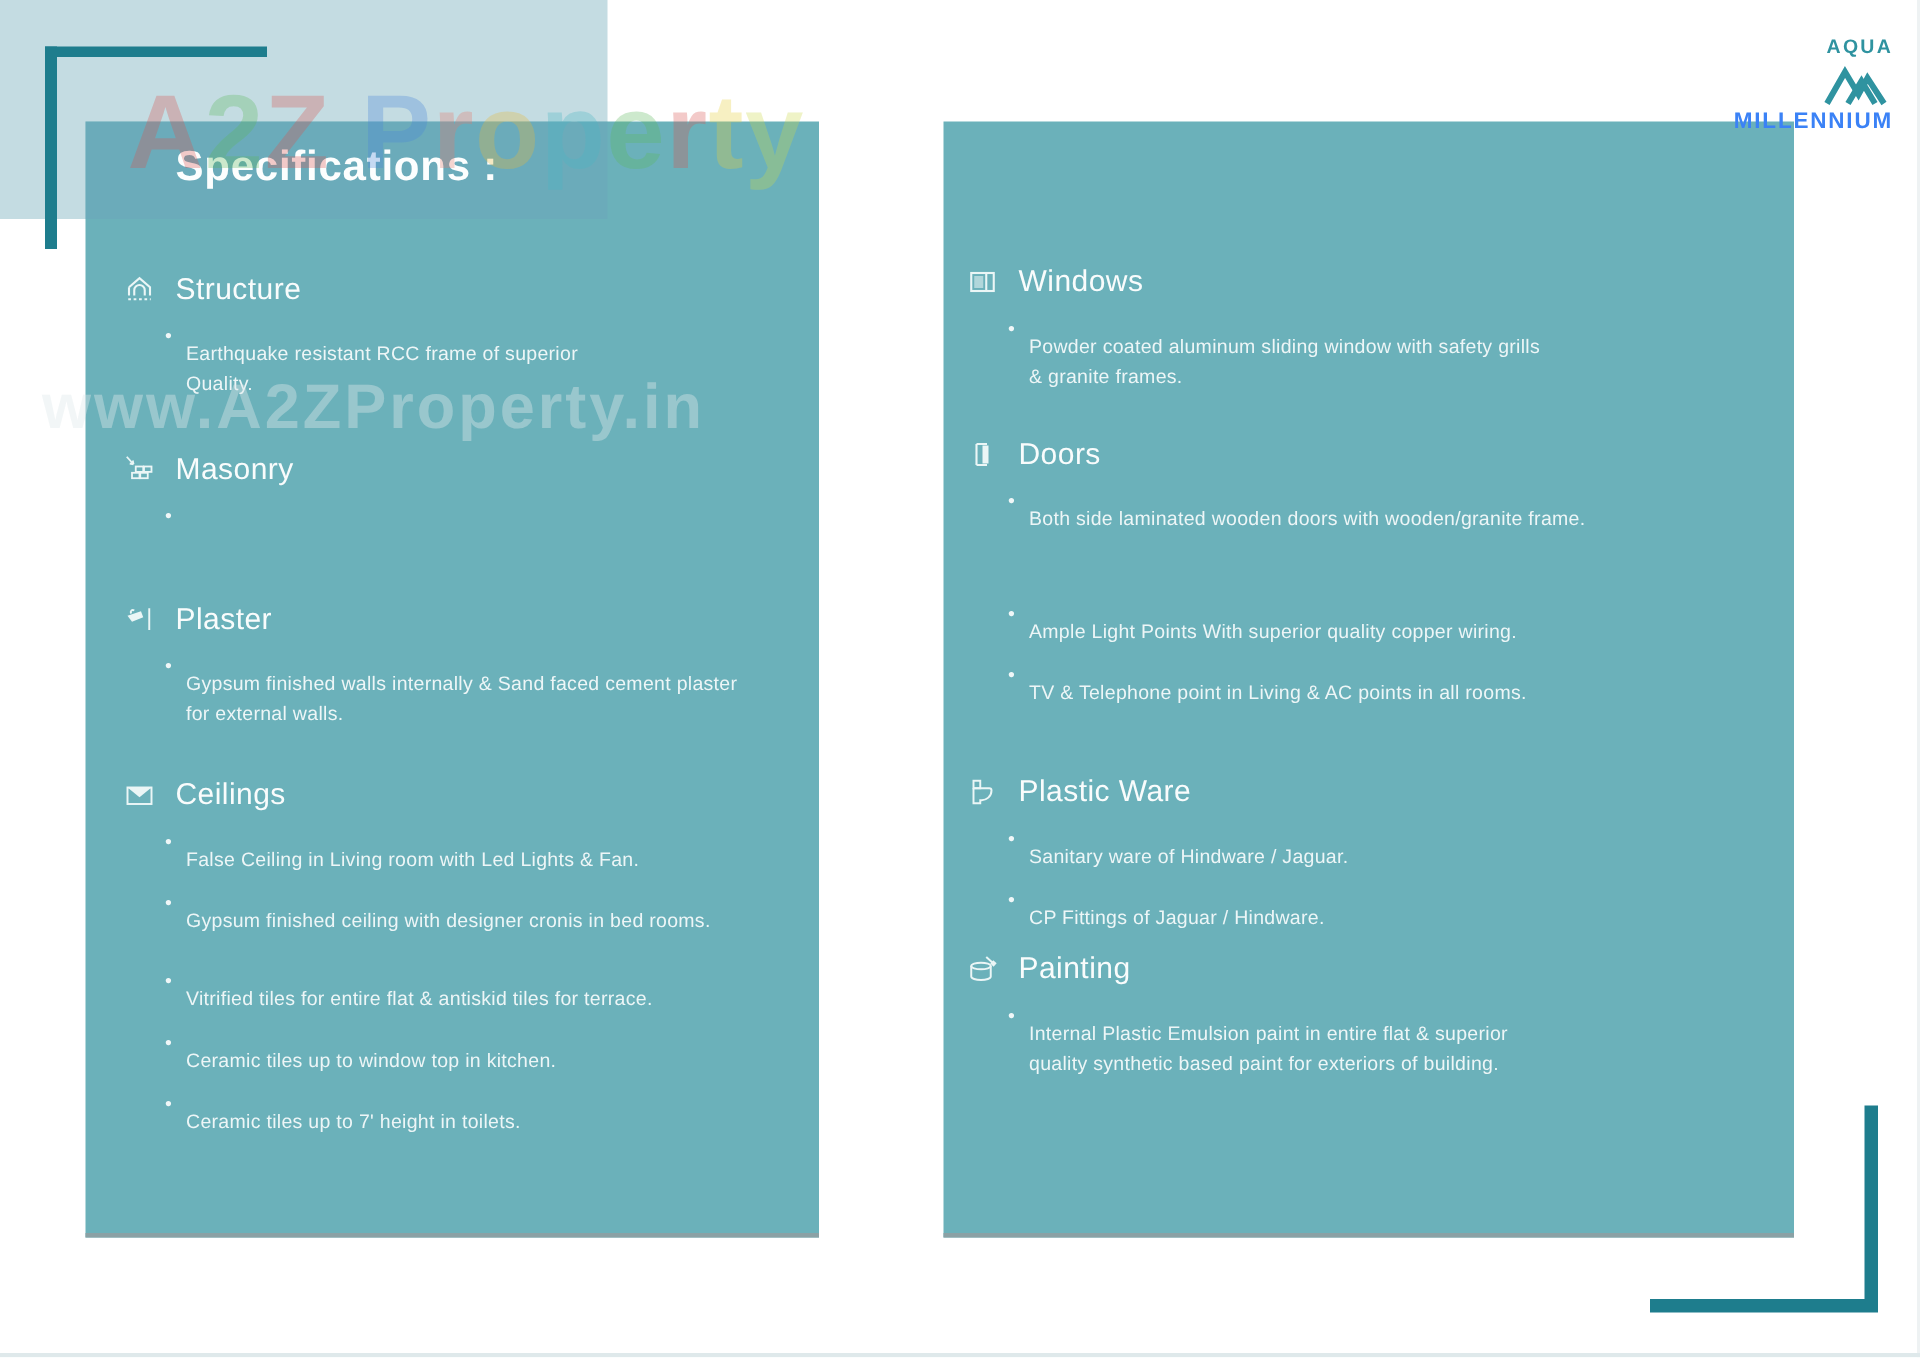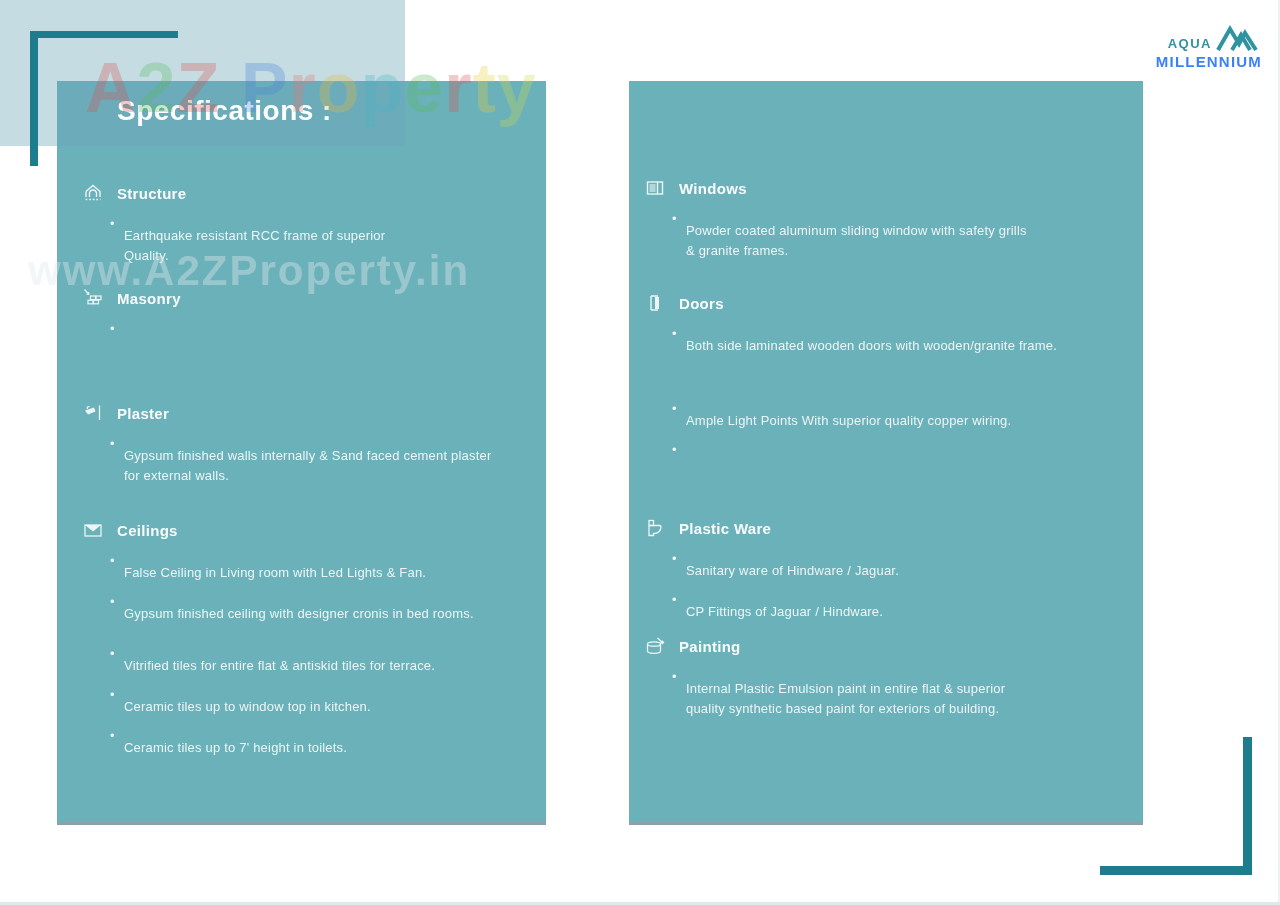--- a/index.html
+++ b/index.html
@@ -12,47 +12,47 @@
 
   .light-rect{position:absolute;left:0;top:0;width:405px;height:146px;background:#c4dce2;}
 
   .bracket-bar{position:absolute;background:#1e7d8d;}
   .tl-v{left:30px;top:31px;width:8px;height:135px;}
   .tl-h{left:30px;top:31px;width:148px;height:7px;}
   .br-v{left:1243px;top:737px;width:9px;height:137px;}
   .br-h{left:1100px;top:866px;width:152px;height:9px;}
 
   .logo{position:absolute;left:1152px;top:24px;width:110px;}
-  .logo-row{display:flex;align-items:flex-end;justify-content:flex-end;gap:4px;}
+  .logo-row{display:flex;align-items:flex-end;justify-content:flex-end;gap:4px;flex-direction:column;}
   .logo-aqua{color:#2f93a0;font-size:13px;font-weight:bold;letter-spacing:1.5px;line-height:13px;padding-bottom:2px;}
   .logo-mill{color:#3b82f6;font-size:15px;font-weight:bold;letter-spacing:1.2px;text-align:right;margin-top:1px;}
 
   .panel{position:absolute;top:81px;background:#6bb1ba;border-bottom:3px solid #8ba1a5;}
   .panel-left{left:57px;width:489px;height:741px;}
-  .panel-right{left:629px;width:514px;height:741px;}
+  .panel-right{left:629px;width:567px;height:741px;}
   .title-band{position:absolute;left:0;top:0;width:348px;height:65px;background:rgba(110,155,185,0.26);}
   .page-title{position:absolute;left:60px;top:14px;margin:0;color:#fcfefe;font-size:28px;font-weight:bold;letter-spacing:0.5px;}
 
   .section{position:absolute;}
   .panel-left .section{left:25px;width:532px;}
   .panel-right .section{left:15px;width:558px;}
   .panel-left .sec-structure{top:100px;}
-  .panel-left .sec-masonry{top:205px;}
+  .panel-left .sec-masonry{top:220px;}
   .panel-left .sec-plaster{top:320px;}
   .panel-left .sec-ceilings{top:437px;}
   .panel-left .sec-tiling{top:554px;}
   .panel-right .sec-windows{top:95px;}
   .panel-right .sec-doors{top:210px;}
   .panel-right .sec-electrification{top:309px;}
   .panel-right .sec-sanitary-ware{top:435px;}
   .panel-right .sec-painting{top:553px;}
 
   .sec-header{display:flex;align-items:center;gap:13px;height:24px;}
   .sec-icon{width:22px;height:22px;flex:0 0 22px;display:flex;align-items:center;justify-content:center;opacity:0.95;}
-  .sec-label{color:rgba(255,255,255,0.96);font-size:15px;letter-spacing:0.3px;font-weight:bold;}
+  .sec-label{color:rgba(255,255,255,0.96);font-size:20px;letter-spacing:0.3px;}
   .bullets{margin-top:8px;padding-left:28px;}
   .bullet{display:flex;margin-bottom:8px;}
   .dot{width:14px;flex:0 0 14px;color:rgba(255,255,255,0.9);font-size:13px;line-height:22px;}
   .btext{color:rgba(255,255,255,0.88);font-size:13px;line-height:20px;white-space:pre-line;letter-spacing:0.2px;margin-top:13px;}
 
   .wm-brand{position:absolute;left:85px;top:48px;font-size:70px;font-weight:bold;letter-spacing:1px;opacity:0.30;white-space:pre;pointer-events:none;}
   .wm-url{position:absolute;left:28px;top:247px;font-size:42px;font-weight:600;letter-spacing:2px;color:rgba(222,233,235,0.40);pointer-events:none;}
 
   svg.ic{display:block;}
 </style>
@@ -205,20 +205,21 @@
           </div>
   </div>
         <div class="section sec-electrification">
     <div class="bullets">
             <div class="bullet">
               <span class="dot">•</span>
               <span class="btext">Ample Light Points With superior quality copper wiring.</span>
             </div>
             <div class="bullet">
               <span class="dot">•</span>
+              <span class="btext">TV &amp; Telephone point in Living &amp; AC points in all rooms.</span>
             </div>
           </div>
   </div>
         <div class="section sec-sanitary-ware">
     <div class="sec-header">
       <span class="sec-icon">
               <svg class="ic" width="22" height="22" viewBox="0 0 22 22" fill="none" stroke="#f2fafa" stroke-width="1.3">
     <rect x="5" y="3.5" width="4.5" height="5"></rect>
     <path d="M5 8.5 H15.5 A1.5 1.5 0 0 1 17 10 C17 14 13.5 16.5 10.5 16.5 H9.5 V18.5 H5 V8.5"></path>
   </svg>

